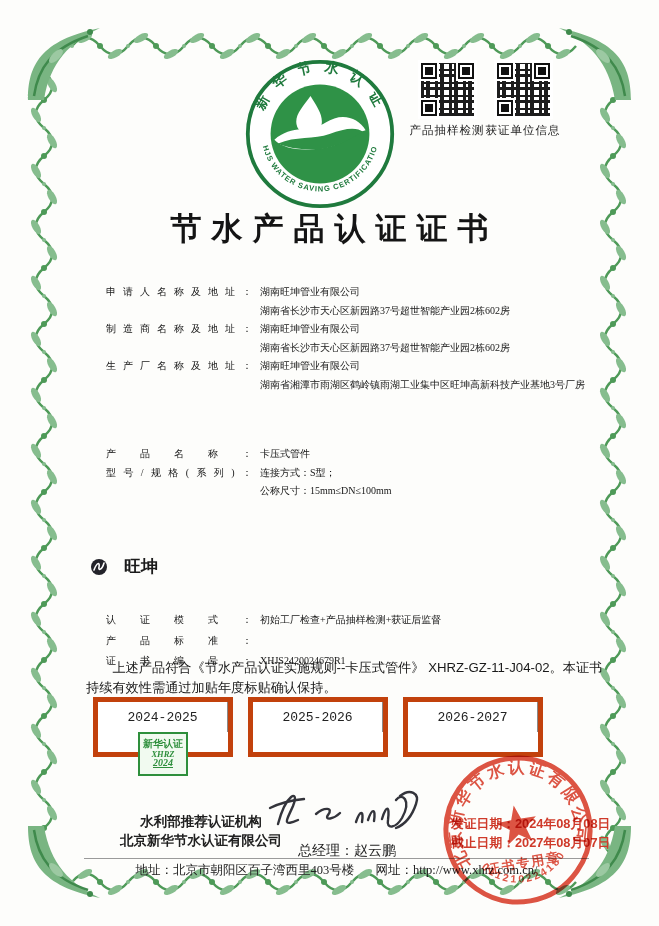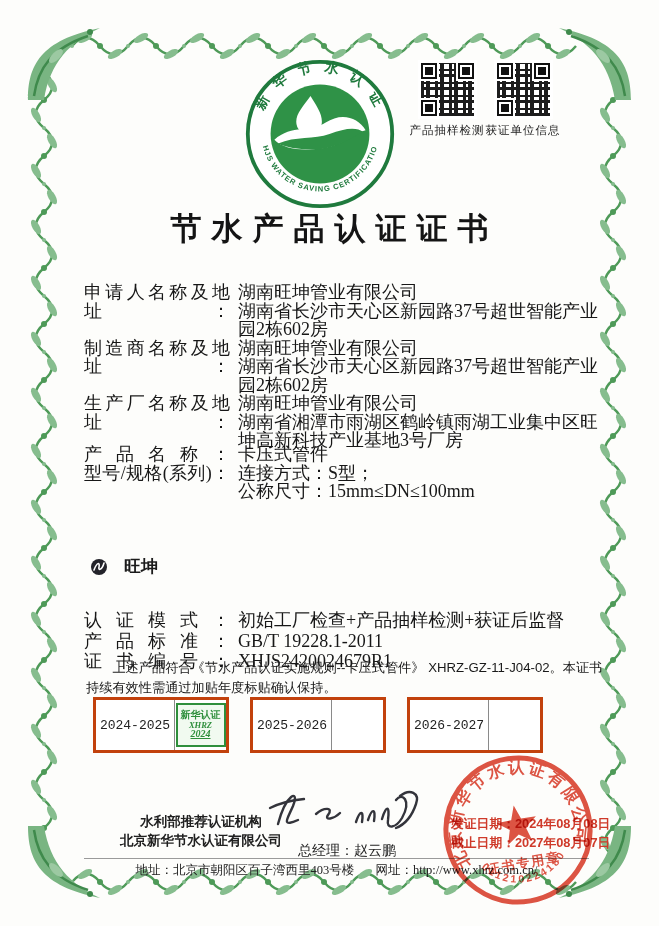--- a/index.html
+++ b/index.html
@@ -15,35 +15,35 @@
       repeating-linear-gradient(0deg,#1d1d1d 0 3px,#ffffff 3px 6px,#1d1d1d 6px 8px,#ffffff 8px 13px);
       outline:3px solid #fff;}
   .finder{position:absolute;width:12px;height:12px;border:2.5px solid #111;background:#fff;box-shadow:0 0 0 2px #fff;}
   .finder::after{content:"";position:absolute;inset:2px;background:#111;}
   .f-tl{left:0;top:0;} .f-tr{right:0;top:0;} .f-bl{left:0;bottom:0;}
   .qr-label{margin-top:7px;font-size:11.5px;letter-spacing:1px;color:#222;}
   .title{position:absolute;left:0;right:0;top:208px;margin:0;text-align:center;z-index:2;
          font-family:"Liberation Sans","DejaVu Sans",sans-serif;font-weight:bold;
          font-size:31px;letter-spacing:10px;text-indent:10px;color:#141414;}
   
-  .fields{position:absolute;left:84px;width:514px;z-index:2;font-size:18px;line-height:18.5px;}
+  .fields{position:absolute;left:106px;width:514px;z-index:2;font-size:10px;line-height:18.5px;}
   .g1{top:283px;} .g2{top:445px;} .g3{top:610px;line-height:20.5px;}
   .frow{display:flex;gap:8px;align-items:flex-start;}
   .flabel{display:inline-block;flex:0 0 146px;text-align:justify;text-align-last:justify;color:#171717;}
   .fval{flex:1;color:#171717;}
   .tm-row{position:absolute;left:90px;top:555px;width:514px;z-index:2;font-size:14px;}
   .tm-val{display:flex;align-items:center;gap:16px;font-family:"Liberation Sans","DejaVu Sans",sans-serif;
           font-weight:800;font-size:17px;}
   .statement{position:absolute;left:86px;right:56px;top:658px;margin:0;z-index:2;
              font-family:"Liberation Sans","DejaVu Sans",sans-serif;
              font-size:13.2px;line-height:19.5px;text-indent:2em;color:#191919;}
   
   .boxes{position:absolute;left:93px;top:697px;width:450px;height:50px;display:flex;
          justify-content:space-between;z-index:2;}
-  .ybox{width:130px;height:50px;border:3px solid #c2410c;display:flex;background:#fff;}
+  .ybox{width:130px;height:50px;border:5px solid #c2410c;display:flex;background:#fff;flex-direction:column;}
   .ycell-l{flex:0 0 60%;border-right:1px solid #8a8a8a;display:flex;align-items:center;justify-content:center;
            font-family:"Liberation Mono","DejaVu Sans Mono",monospace;font-size:13px;color:#222;}
   .ycell-r{flex:1;display:flex;align-items:center;justify-content:center;}
   .sticker{width:46px;height:40px;border:2px solid #2e8f3c;border-radius:0;background:#f1faf0;
            display:flex;flex-direction:column;align-items:center;justify-content:center;line-height:1.05;}
   .stk1{font-size:10px;font-weight:bold;color:#2e8f3c;font-family:"Liberation Sans",sans-serif;}
   .stk2{font-size:8.5px;font-weight:bold;font-style:italic;color:#2e8f3c;}
   .stk3{font-size:10px;font-weight:bold;font-style:italic;color:#2e8f3c;text-decoration:underline;}
   
   .org{position:absolute;left:96px;top:812px;width:210px;text-align:center;z-index:2;
@@ -236,21 +236,20 @@
     </span>
   </div>
 
   <div class="fields g3">
     <div class="frow">
       <span class="flabel">认证模式：</span>
       <div class="fval">初始工厂检查+产品抽样检测+获证后监督</div>
     </div>
     <div class="frow">
       <span class="flabel">产品标准：</span>
-      <div class="fval">GB/T 19228.1-2011</div>
     </div>
     <div class="frow">
       <span class="flabel">证书编号：</span>
       <div class="fval">XHJS2420024679R1</div>
     </div>
   </div>
 
   <p class="statement">上述产品符合《节水产品认证实施规则--卡压式管件》 XHRZ-GZ-11-J04-02。本证书持续有效性需通过加贴年度标贴确认保持。</p>
 
   <div class="boxes">

